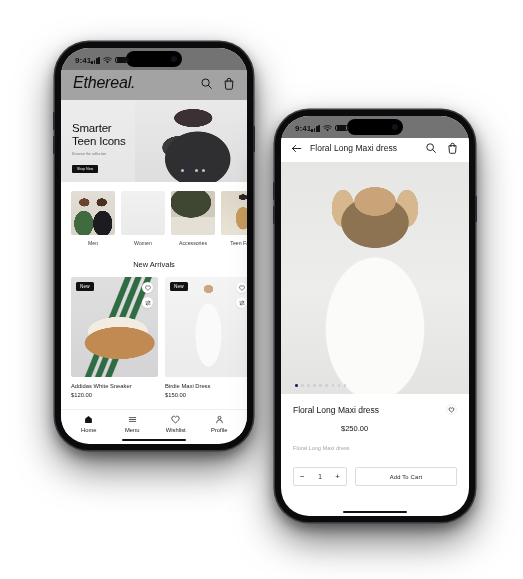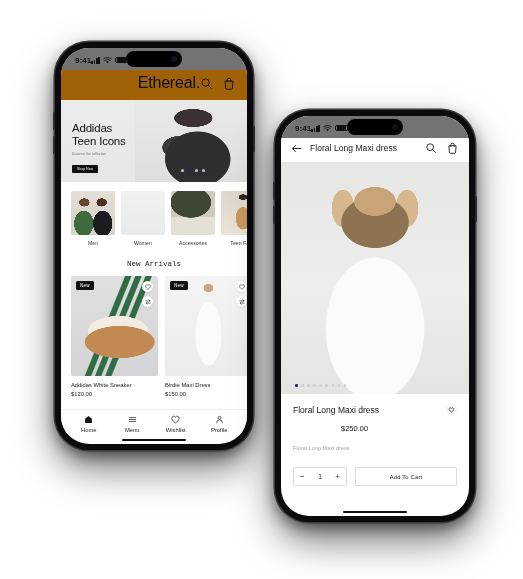--- a/index.html
+++ b/index.html
@@ -76,22 +76,22 @@
     border-radius: 2px; position: relative; padding: .7px;
   }
   .battery::after {
     content:''; position:absolute; right:-2.3px; top: 1.7px;
     width: 1.3px; height: 2.6px; background: #111; border-radius: 0 1px 1px 0;
   }
   .battery span { display:block; height:100%; background:#111; border-radius:.8px; }
 
   
   .appbar {
-    display: flex; align-items: center; justify-content: flex-end;
-    padding: 4px 12px 8px 12px; background: #a16207; flex: none;
+    display: flex; align-items: center; justify-content: space-between;
+    padding: 4px 12px 8px 12px; background: #a3a3a3; flex: none; font-style: italic;
   }
   .brand { font-size: 16px; font-weight: 400; color: #0d0d0d; letter-spacing: -.2px; }
   .appbar-actions { display: flex; align-items: center; gap: 10px; }
 
   .detail-bar {
     display: flex; align-items: center; gap: 8px;
     padding: 4px 11px 8px 10px; background: #fff; flex: none;
   }
   .detail-title { font-size: 8.5px; color: #151515; flex: 1; letter-spacing: .05px; }
   .detail-actions { display: flex; align-items: center; gap: 10px; }
@@ -144,21 +144,21 @@
   .cat-acc { background:
       radial-gradient(ellipse 60% 45% at 45% 26%, #3f4631 0 76%, transparent 78%),
       radial-gradient(ellipse 16% 9% at 55% 54%, #d9c2a8 0 70%, transparent 72%),
       linear-gradient(180deg,#cfcabc 58%, #e4e0d6 60%); }
   .cat-teen { background:
       radial-gradient(ellipse 14% 9% at 50% 14%, #2e2622 0 70%, transparent 72%),
       radial-gradient(ellipse 22% 34% at 50% 62%, #c79a5c 0 74%, transparent 76%),
       linear-gradient(180deg,#ded6c8,#e9e3d6); }
 
   
-  .section-title { text-align: center; font-size: 7.5px; color: #1a1a1a; margin: 14px 0 8px; font-family: Liberation Mono, monospace; }
+  .section-title { text-align: center; font-size: 7.5px; color: #1a1a1a; margin: 14px 0 8px; }
   .grid { display: flex; gap: 7px; padding: 0 10px; }
   .card { width: 87px; flex: none; }
   .card-media { position: relative; height: 100px; border-radius: 2px; overflow: hidden; }
   .media-sneaker { background:
       radial-gradient(ellipse 55% 22% at 56% 66%, #c08a52 0 72%, transparent 74%),
       radial-gradient(ellipse 46% 20% at 54% 55%, #f2ece2 0 74%, transparent 76%),
       linear-gradient(112deg, transparent 42%, #2f6b43 43% 47%, transparent 48%),
       linear-gradient(112deg, transparent 50%, #2f6b43 51% 55%, transparent 56%),
       linear-gradient(112deg, transparent 58%, #2f6b43 59% 63%, transparent 64%),
       linear-gradient(180deg,#dfdfe0,#d4d4d6); }
@@ -278,21 +278,21 @@
             <path d="M6.2 7.4V4.8a2.8 2.8 0 0 1 5.6 0v2.6" fill="none" stroke="#141414" stroke-width="1.5" stroke-linecap="round"></path>
           </svg>
         </div>
       </div>
 
       <div class="scrollarea">
 
         <div class="hero">
           <div class="hero-photo"></div>
           <div class="hero-copy">
-            <div class="hero-title">Addidas</div>
+            <div class="hero-title">Smarter</div>
             <div class="hero-title">Teen Icons</div>
             <div class="hero-sub">Discover the collection</div>
             <div class="hero-cta">Shop Now</div>
           </div>
           <div class="hero-dots">
             <i></i>
             <i class="on"></i>
             <i></i>
             <i></i>
           </div>

